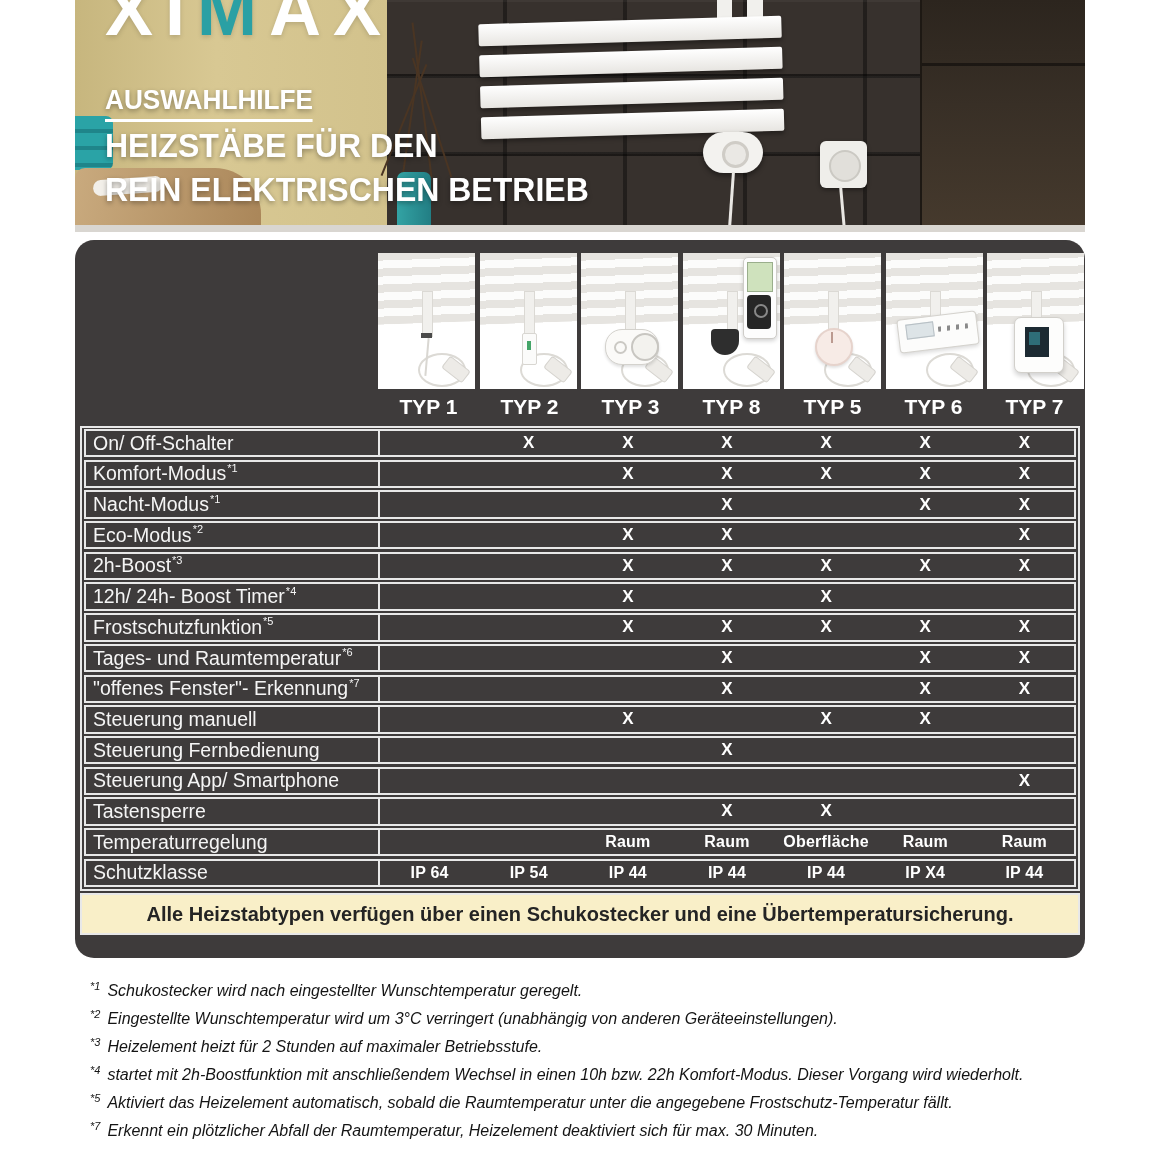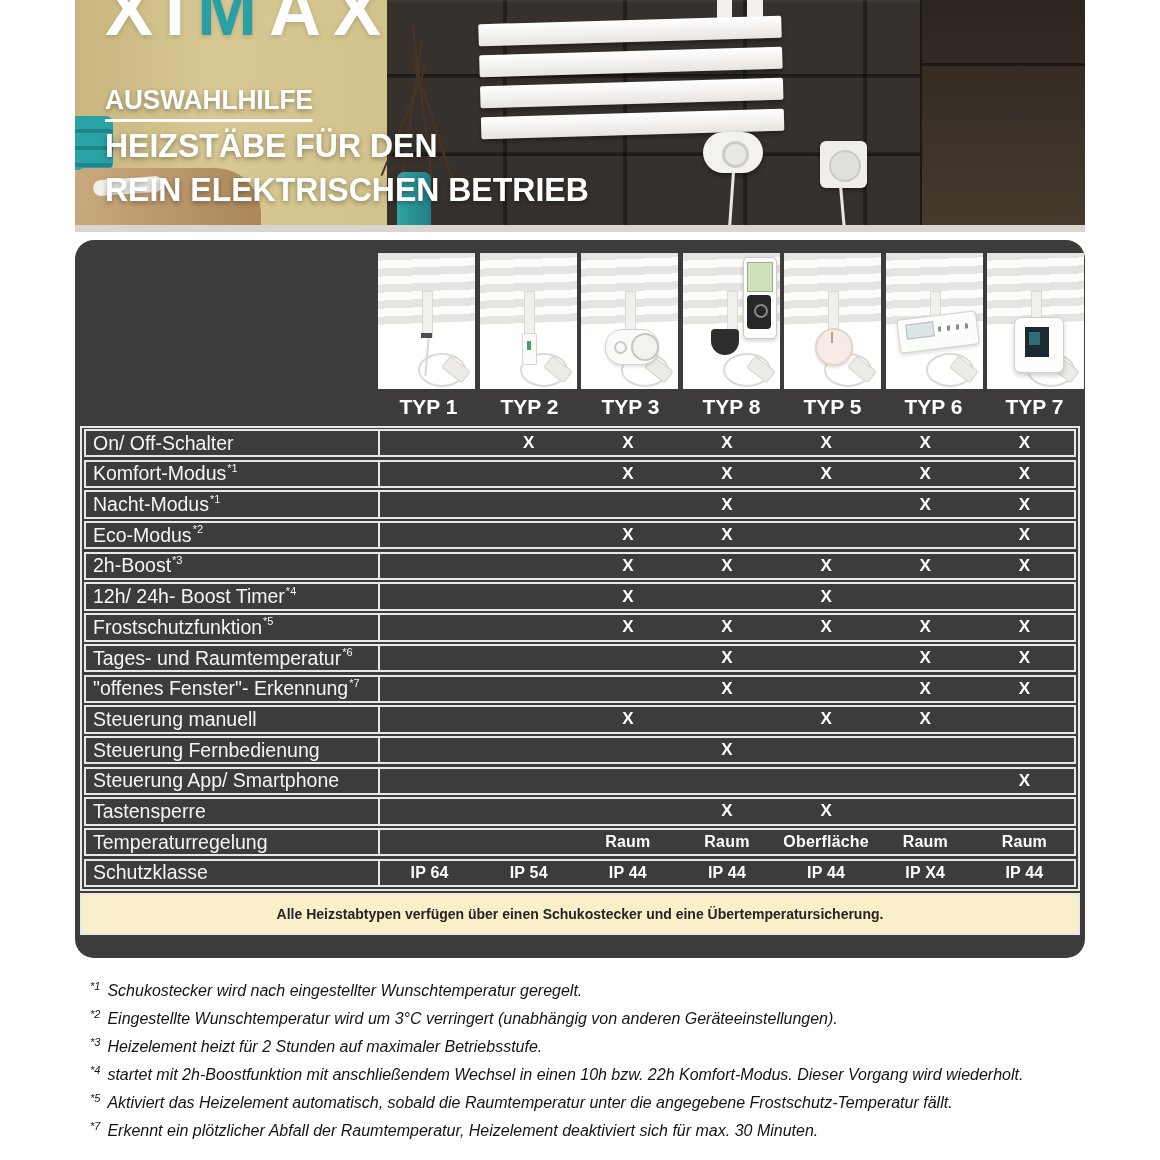--- a/index.html
+++ b/index.html
@@ -71,21 +71,21 @@
   .frow{display:grid;grid-template-columns:294px repeat(7,1fr);height:28.4px;
         border:2px solid #e8e8e8;margin-bottom:2.3px;align-items:center;
         box-sizing:border-box;background:#3e3b3b;}
   .flabel{height:100%;display:flex;align-items:center;padding-left:7px;
         border-right:2px solid #e8e8e8;color:#f5f5f5;font-size:19.5px;white-space:nowrap;box-sizing:border-box;}
   .flabel sup{font-size:11px;line-height:0;position:relative;top:-6px;margin-left:1px;}
   .fcell{text-align:center;color:#ffffff;font-weight:bold;font-size:17px;}
   .fcell.txt{font-size:16px;letter-spacing:0.2px;}
   .banner{position:absolute;left:5px;top:653px;width:1000px;height:42px;background:#f9efc8;
         border:2px solid #e8e8e8;box-sizing:border-box;display:flex;align-items:center;
-        justify-content:center;font-weight:bold;font-size:14px;color:#242424;}
+        justify-content:center;font-weight:bold;font-size:20px;color:#242424;}
   
   .footnotes{position:absolute;left:90px;top:980px;width:1020px;color:#141414;}
   .fnote{font-style:italic;font-size:16px;margin-bottom:7.6px;white-space:nowrap;}
   .fnote sup{font-size:11px;font-style:italic;margin-right:7px;}
 </style>
 </head>
 <body>
 
 <div class="hero">
   <div class="hero-tiles"></div>

